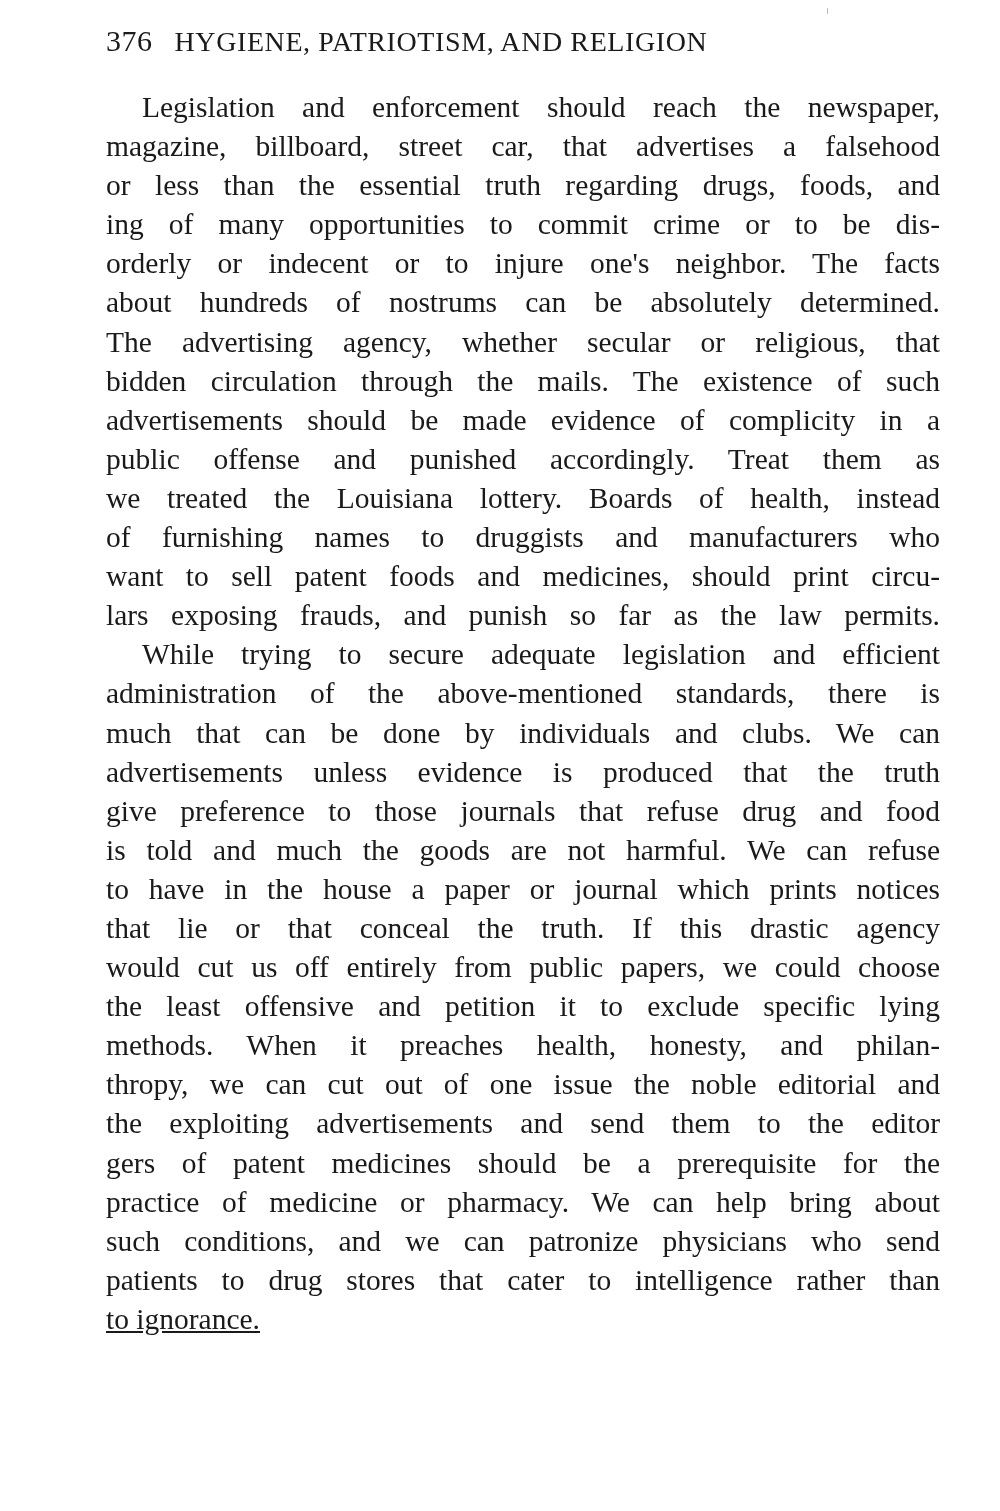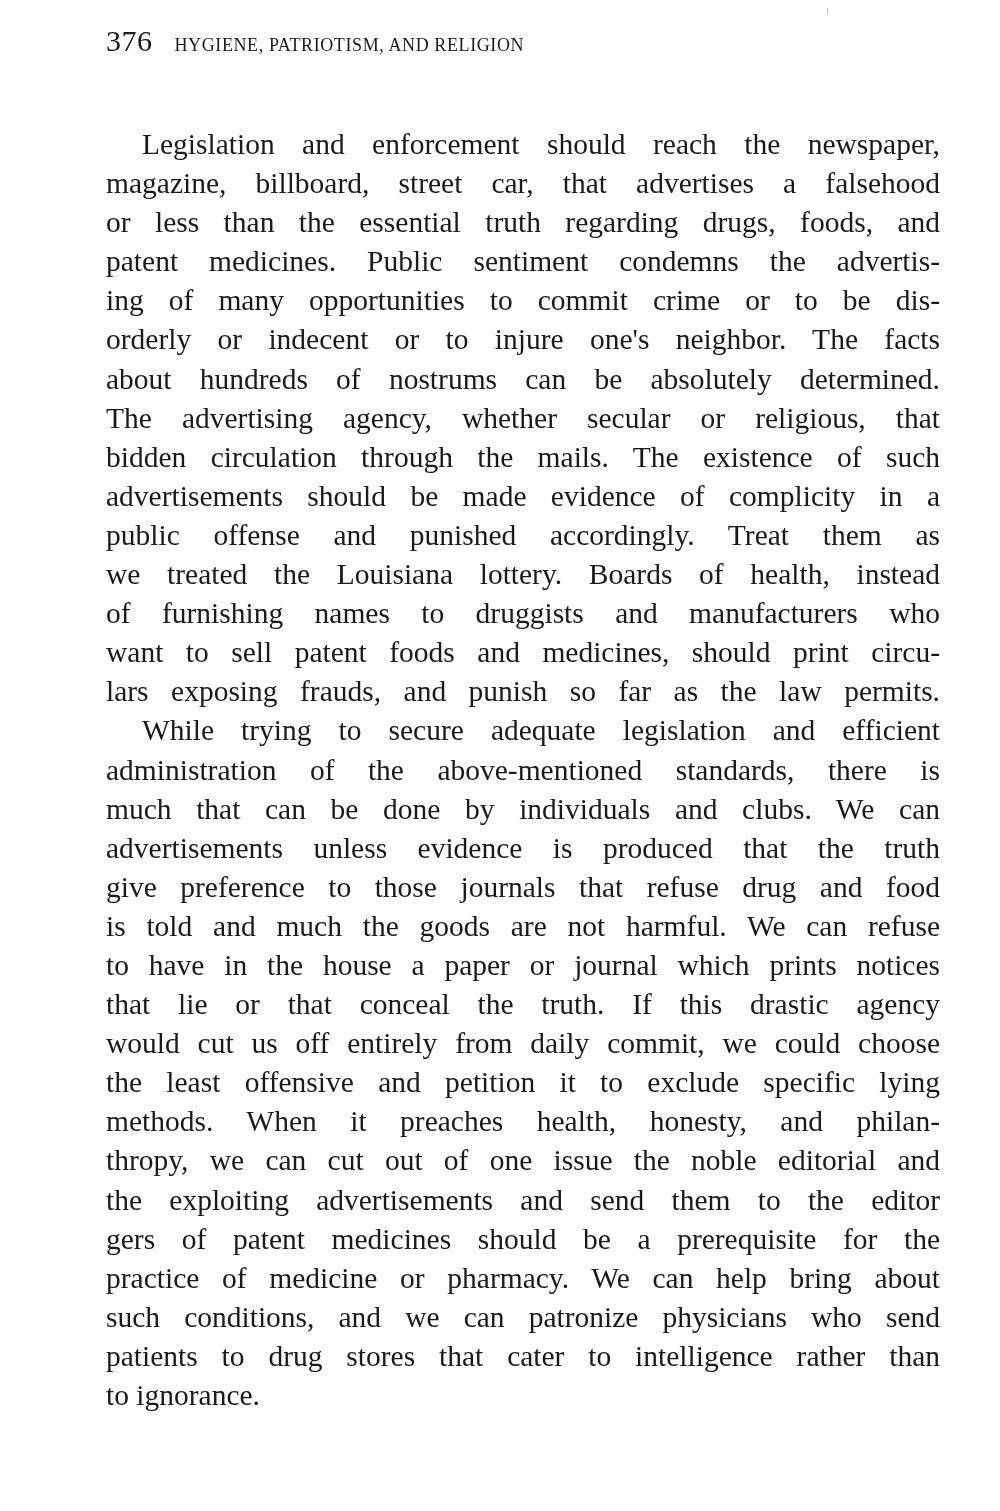--- a/index.html
+++ b/index.html
@@ -32,45 +32,45 @@
       display: flex;
       align-items: baseline;
       white-space: nowrap;
     }
     .page-number {
       font-size: 30px;
       letter-spacing: 0.5px;
       margin-right: 22px;
     }
     .head-title {
-      font-size: 18px;
+      font-size: 28px;
       letter-spacing: 0.6px;
     }
     .body-text {
       position: absolute;
       left: 106px;
       top: 88px;
       width: 834px;
-      margin-top: 37px;
     }
     .line {
       position: relative;
       height: 39.1px;
       line-height: 39.1px;
       font-size: 29.5px;
       white-space: nowrap;
       text-align: justify;
       text-align-last: justify;
     }
     .line.indent {
       padding-left: 36px;
       box-sizing: border-box;
     }
     .line.last {
       text-align-last: left;
+      text-decoration: underline;
     }
     .scan-mark {
       position: absolute;
       right: 172px;
       top: 8px;
       width: 1px;
       height: 6px;
       background: #bdbdbd;
     }
   </style>
@@ -83,21 +83,20 @@
   <div class="running-head">
     <span class="page-number">376</span>
     <span class="head-title">HYGIENE, PATRIOTISM, AND RELIGION</span>
   </div>
 
   <div class="body-text">
     <div class="paragraph">
       <div class="line indent">Legislation and enforcement should reach the newspaper,</div>
       <div class="line">magazine, billboard, street car, that advertises a falsehood</div>
       <div class="line">or less than the essential truth regarding drugs, foods, and</div>
-      <div class="line">patent medicines.  Public sentiment condemns the advertis-</div>
       <div class="line">ing of many opportunities to commit crime or to be dis-</div>
       <div class="line">orderly or indecent or to injure one's neighbor.  The facts</div>
       <div class="line">about hundreds of nostrums can be absolutely determined.</div>
       <div class="line">The advertising agency, whether secular or religious, that</div>
       <div class="line">bidden circulation through the mails.  The existence of such</div>
       <div class="line">advertisements should be made evidence of complicity in a</div>
       <div class="line">public offense and punished accordingly.  Treat them as</div>
       <div class="line">we treated the Louisiana lottery.  Boards of health, instead</div>
       <div class="line">of furnishing names to druggists and manufacturers who</div>
       <div class="line">want to sell patent foods and medicines, should print circu-</div>
@@ -105,21 +104,21 @@
     </div>
     <div class="paragraph">
       <div class="line indent">While trying to secure adequate legislation and efficient</div>
       <div class="line">administration of the above-mentioned standards, there is</div>
       <div class="line">much that can be done by individuals and clubs.  We can</div>
       <div class="line">advertisements unless evidence is produced that the truth</div>
       <div class="line">give preference to those journals that refuse drug and food</div>
       <div class="line">is told and much the goods are not harmful.  We can refuse</div>
       <div class="line">to have in the house a paper or journal which prints notices</div>
       <div class="line">that lie or that conceal the truth.  If this drastic agency</div>
-      <div class="line">would cut us off entirely from daily commit, we could choose</div>
+      <div class="line">would cut us off entirely from public papers, we could choose</div>
       <div class="line">the least offensive and petition it to exclude specific lying</div>
       <div class="line">methods.  When it preaches health, honesty, and philan-</div>
       <div class="line">thropy, we can cut out of one issue the noble editorial and</div>
       <div class="line">the exploiting advertisements and send them to the editor</div>
       <div class="line">gers of patent medicines should be a prerequisite for the</div>
       <div class="line">practice of medicine or pharmacy.  We can help bring about</div>
       <div class="line">such conditions, and we can patronize physicians who send</div>
       <div class="line">patients to drug stores that cater to intelligence rather than</div>
       <div class="line last">to ignorance.</div>
     </div>

